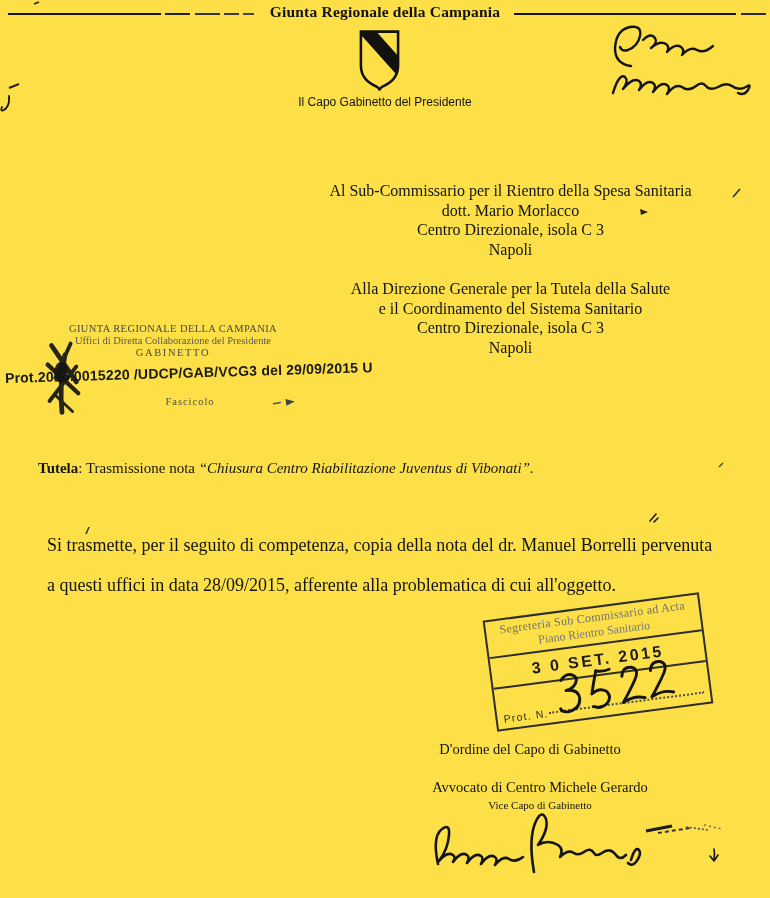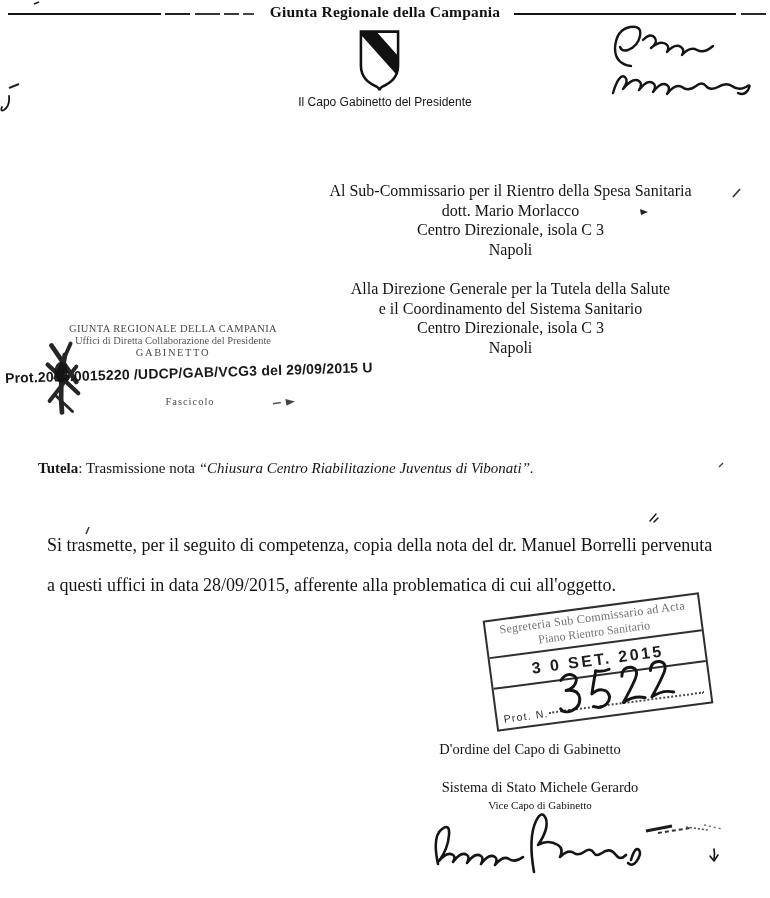--- a/index.html
+++ b/index.html
@@ -1,19 +1,19 @@
 <!DOCTYPE html>
 <html><head>
 <meta charset="utf-8">
 <style>
   * { margin:0; padding:0; box-sizing:border-box; }
   html,body { background:#e8e8e8; }
   .page {
     position:relative; width:770px; height:898px; margin:0 auto;
-    background:#ffffff; color:#1a1a1a; overflow:hidden;
+    background:#fde047; color:#1a1a1a; overflow:hidden;
     font-family:"Liberation Serif", serif;
     text-decoration:underline;
   }
   .abs { position:absolute; }
 
   
   .hdr-line { height:2px; background:#171717; }
   .hdr-line.left {
     left:8px; top:13px; width:246px;
     background:linear-gradient(to right,#141414 0 62%,transparent 62% 64%,#222 64% 74%,transparent 74% 76%,#333 76% 86%,transparent 86% 88%,#3a3a3a 88% 94%,transparent 94% 95.5%,#444 95.5% 100%);
@@ -174,21 +174,21 @@
           <path d="M47,5 Q43,17 40,28 Q48,22 55,27 Q61,33 54,40 Q47,45 40,41"></path>
           <path d="M47,5 Q55,7 61,5"></path>
           <path d="M73,14 Q75,4 84,6 Q92,9 86,19 Q80,29 71,41 Q83,35 94,39"></path>
           <path d="M103,12 Q105,2 114,4 Q122,7 116,17 Q110,27 101,39 Q113,33 124,37"></path>
         </g>
       </svg>
     </div>
   </div>
 
   <div class="abs close-order">D'ordine del Capo di Gabinetto</div>
-  <div class="abs close-name">Sistema di Stato Michele Gerardo</div>
+  <div class="abs close-name">Avvocato di Centro Michele Gerardo</div>
   <div class="abs close-title">Vice Capo di Gabinetto</div>
 
   <svg class="abs" style="left:428px; top:810px;" width="218" height="66" viewBox="0 0 218 66" aria-label="Michele Gerardo">
     <g class="ink" stroke-width="2.6">
       <path d="M10,54 Q4,26 14,19 Q22,13 21,25 Q20,39 11,51 Q19,41 25,45 Q28,47 25,52 Q33,41 39,45 Q42,47 39,53 Q47,42 53,46 Q56,48 53,54 Q61,43 67,47 Q70,49 67,55 Q75,45 81,49 Q87,53 95,47"></path>
       <path d="M106,62 Q100,28 108,11 Q114,-1 118,9 Q121,19 110,35 Q120,29 130,35 Q136,39 132,47 Q140,39 146,43 Q150,46 156,42 Q162,37 166,43 Q168,47 174,43 Q182,37 188,45 Q192,51 198,45"></path>
       <path d="M203,50 Q207,36 211,40 Q214,44 208,52 Q204,57 200,53"></path>
     </g>
   </svg>
 

